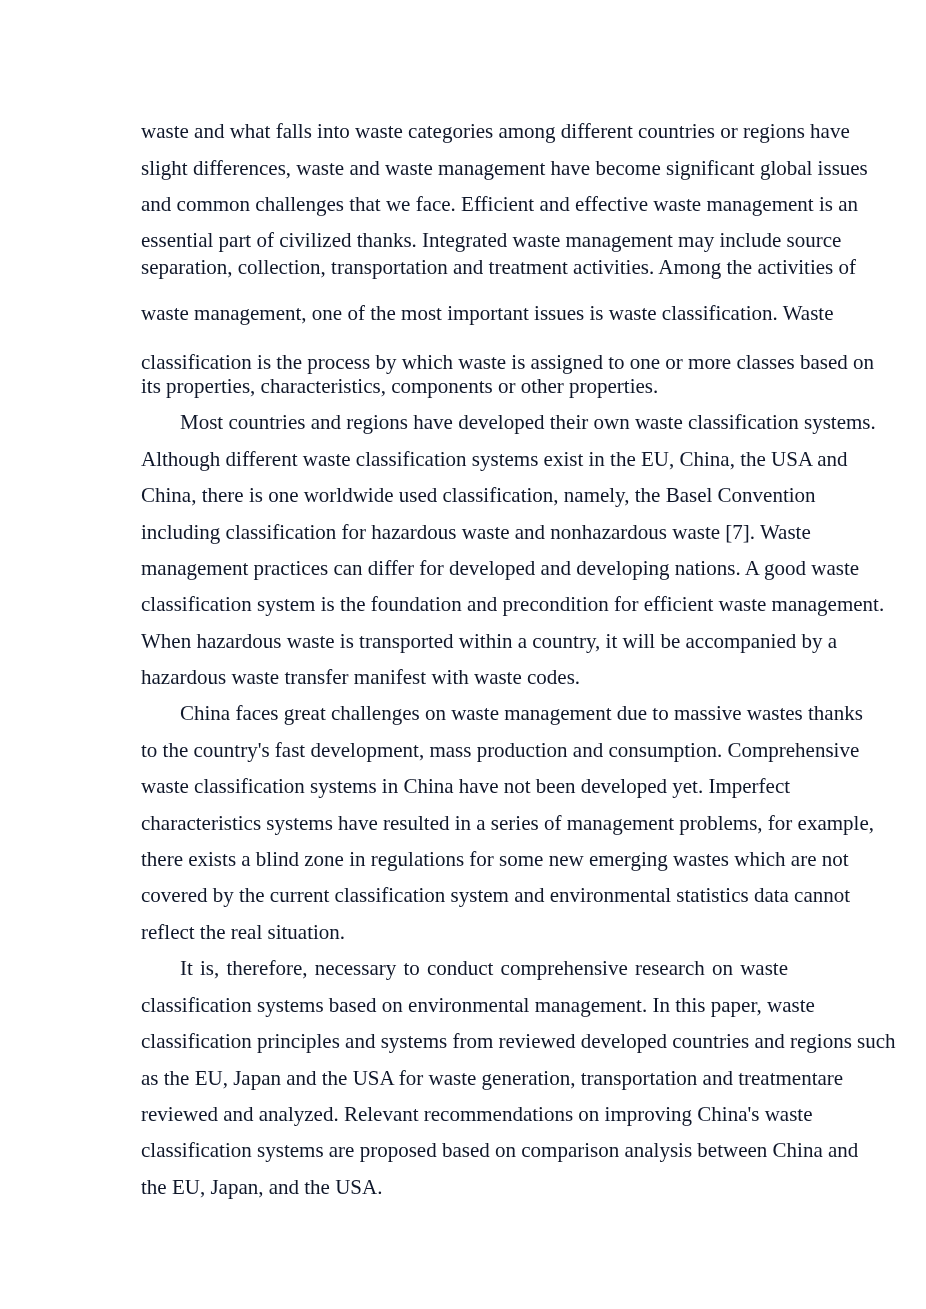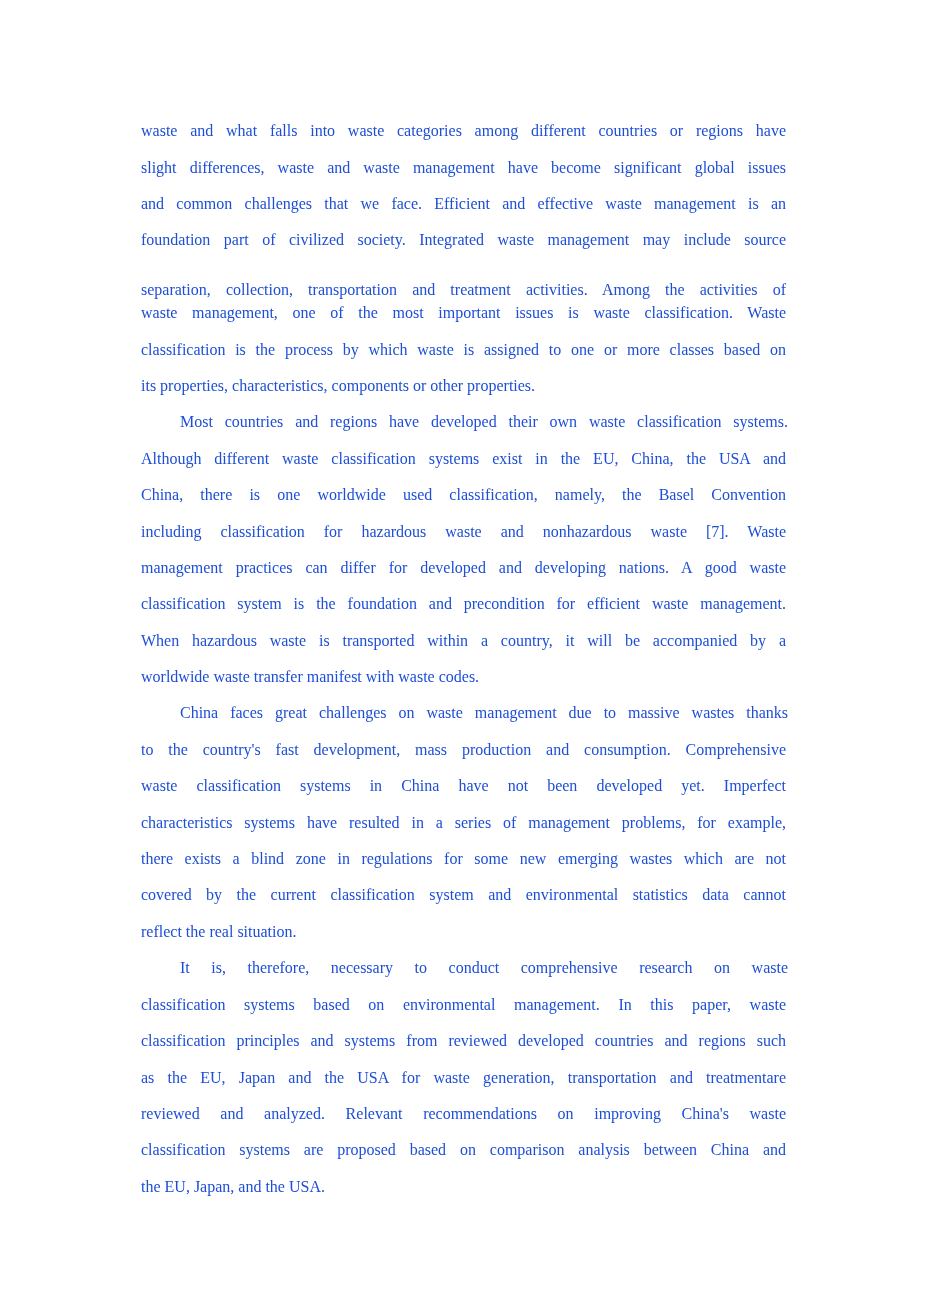--- a/index.html
+++ b/index.html
@@ -1,50 +1,50 @@
 <!DOCTYPE html>
 <html><head>
 <meta charset="utf-8">
 <style>
   html, body { margin:0; padding:0; background:#ffffff; }
   body { width:926px; height:1309px; position:relative; overflow:hidden; }
   .page { position:absolute; left:0; top:0; width:926px; height:1309px; background:#fff; }
   .line {
     position:absolute; left:141px; width:645px; height:24px;
-    font-family:"Liberation Serif", serif; font-size:16px; line-height:24px;
-    color:#1d4ed8; white-space:nowrap; text-align:justify; text-align-last:justify;
+    font-family:"Liberation Serif", serif; font-size:21px; line-height:24px;
+    color:#0f172a; white-space:nowrap; text-align:justify; text-align-last:justify;
   }
   .line.last { text-align-last:left; }
   .line.indent { left:180px; width:608px; }
 </style>
 </head>
 <body>
 
 <div class="page">
 
   <div>
     <div class="line" style="top:119px">waste and what falls into waste categories among different countries or regions have</div>
     <div class="line" style="top:156px">slight differences, waste and waste management have become significant global issues</div>
     <div class="line" style="top:192px">and common challenges that we face. Efficient and effective waste management is an</div>
-    <div class="line" style="top:228px">foundation part of civilized society. Integrated waste management may include source</div>
-    <div class="line" style="top:278px">separation, collection, transportation and treatment activities. Among the activities of</div>
+    <div class="line" style="top:228px">essential part of civilized thanks. Integrated waste management may include source</div>
+    <div class="line" style="top:255px">separation, collection, transportation and treatment activities. Among the activities of</div>
     <div class="line" style="top:301px">waste management, one of the most important issues is waste classification. Waste</div>
-    <div class="line" style="top:338px">classification is the process by which waste is assigned to one or more classes based on</div>
+    <div class="line" style="top:350px">classification is the process by which waste is assigned to one or more classes based on</div>
     <div class="line last" style="top:374px">its properties, characteristics, components or other properties.</div>
   </div>
 
   <div>
     <div class="line indent" style="top:410px">Most countries and regions have developed their own waste classification systems.</div>
     <div class="line" style="top:447px">Although different waste classification systems exist in the EU, China, the USA and</div>
     <div class="line" style="top:483px">China, there is one worldwide used classification, namely, the Basel Convention</div>
     <div class="line" style="top:520px">including classification for hazardous waste and nonhazardous waste [7]. Waste</div>
     <div class="line" style="top:556px">management practices can differ for developed and developing nations. A good waste</div>
     <div class="line" style="top:592px">classification system is the foundation and precondition for efficient waste management.</div>
     <div class="line" style="top:629px">When hazardous waste is transported within a country, it will be accompanied by a</div>
-    <div class="line last" style="top:665px">worldwide waste transfer manifest with waste codes.</div>
+    <div class="line last" style="top:665px">hazardous waste transfer manifest with waste codes.</div>
   </div>
 
   <div>
     <div class="line indent" style="top:701px">China faces great challenges on waste management due to massive wastes thanks</div>
     <div class="line" style="top:738px">to the country's fast development, mass production and consumption. Comprehensive</div>
     <div class="line" style="top:774px">waste classification systems in China have not been developed yet. Imperfect</div>
     <div class="line" style="top:811px">characteristics systems have resulted in a series of management problems, for example,</div>
     <div class="line" style="top:847px">there exists a blind zone in regulations for some new emerging wastes which are not</div>
     <div class="line" style="top:883px">covered by the current classification system and environmental statistics data cannot</div>
     <div class="line last" style="top:920px">reflect the real situation.</div>

